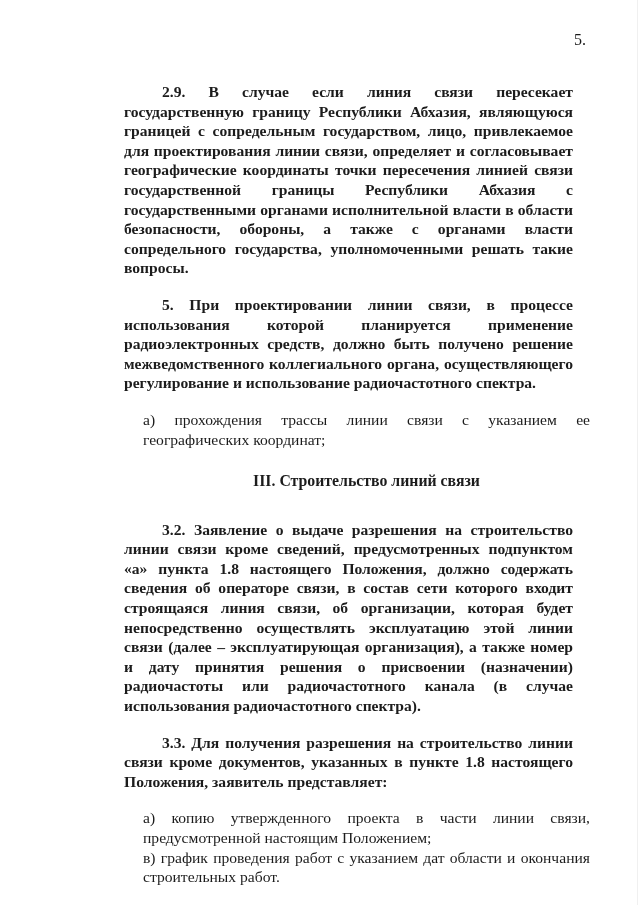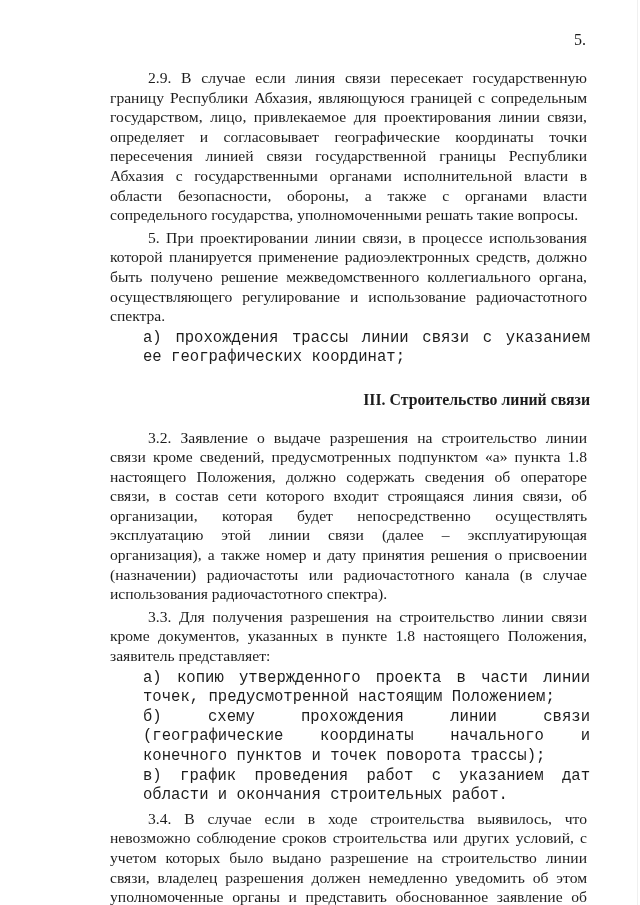--- a/index.html
+++ b/index.html
@@ -14,41 +14,40 @@
   }
   .page-number {
     position: absolute; top: 31px; left: 574px;
     font-family: "Liberation Serif", serif; font-size: 16px; color: #1a1a1a;
   }
   .body-text {
     position: absolute; left: 107px; top: 65px; width: 483px;
     font-family: "Liberation Serif", serif; font-size: 15.6px; line-height: 19.6px;
     color: #1c1c1c; text-align: justify;
   }
-  .p { margin: 3px; text-indent: 38px; }
-  .li { margin: 0 0 0 36px; text-indent: 0; font-family: Liberation Mono, monospace; }
+  .p { margin: 17px; text-indent: 38px; font-weight: bold; }
+  .li { margin: 0 0 0 36px; text-indent: 0; }
   .heading {
-    margin: 22px 0 18px 36px; font-weight: bold; text-indent: 0; text-align: right;
+    margin: 22px 0 29px 36px; font-weight: bold; text-indent: 0; text-align: center;
     font-size: 15.8px;
   }
 </style>
 </head>
 <body>
 
 <div class="page">
   <div class="edge"></div>
   <div class="page-number">5.</div>
 
   <div class="body-text">
     <p class="p">2.9. В случае если линия связи пересекает государственную границу Республики Абхазия, являющуюся границей с сопредельным государством, лицо, привлекаемое для проектирования линии связи, определяет и согласовывает географические координаты точки пересечения линией связи государственной границы Республики Абхазия с государственными органами исполнительной власти в области безопасности, обороны, а также с органами власти сопредельного государства, уполномоченными решать такие вопросы.</p>
     <p class="p">5. При проектировании линии связи, в процессе использования которой планируется применение радиоэлектронных средств, должно быть получено решение межведомственного коллегиального органа, осуществляющего регулирование и использование радиочастотного спектра.</p>
     <p class="li">а) прохождения трассы линии связи с указанием ее географических координат;</p>
 
     <p class="heading">III. Строительство линий связи</p>
 
     <p class="p">3.2. Заявление о выдаче разрешения на строительство линии связи кроме сведений, предусмотренных подпунктом «а» пункта 1.8 настоящего Положения, должно содержать сведения об операторе связи, в состав сети которого входит строящаяся линия связи, об организации, которая будет непосредственно осуществлять эксплуатацию этой линии связи (далее – эксплуатирующая организация), а также номер и дату принятия решения о присвоении (назначении) радиочастоты или радиочастотного канала (в случае использования радиочастотного спектра).</p>
     <p class="p">3.3. Для получения разрешения на строительство линии связи кроме документов, указанных в пункте 1.8 настоящего Положения, заявитель представляет:</p>
-    <p class="li">а) копию утвержденного проекта в части линии точек, предусмотренной настоящим Положением;</p>
-    <p class="li">б) схему прохождения линии связи (географические координаты начального и конечного пунктов и точек поворота трассы);</p>
+    <p class="li">а) копию утвержденного проекта в части линии связи, предусмотренной настоящим Положением;</p>
     <p class="li">в) график проведения работ с указанием дат области и окончания строительных работ.</p>
     <p class="p">3.4. В случае если в ходе строительства выявилось, что невозможно соблюдение сроков строительства или других условий, с учетом которых было выдано разрешение на строительство линии связи, владелец разрешения должен немедленно уведомить об этом уполномоченные органы и представить обоснованное заявление об изменении условий разрешения.</p>
   </div>
 </div>
 
 </body></html>

